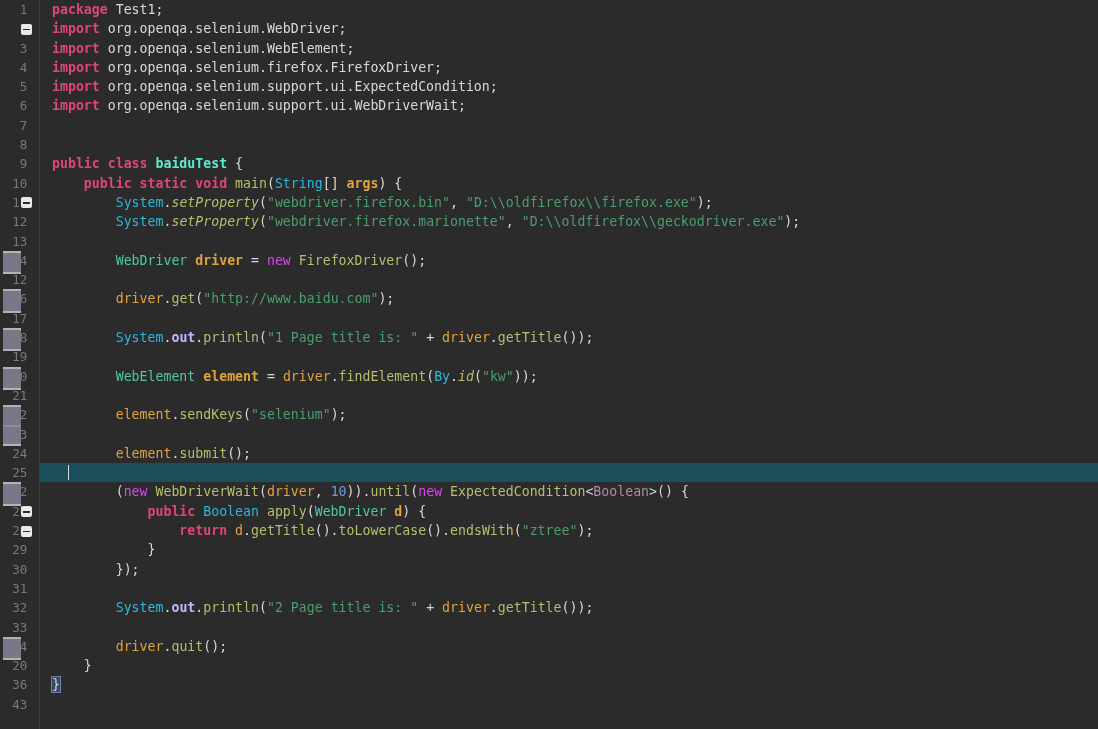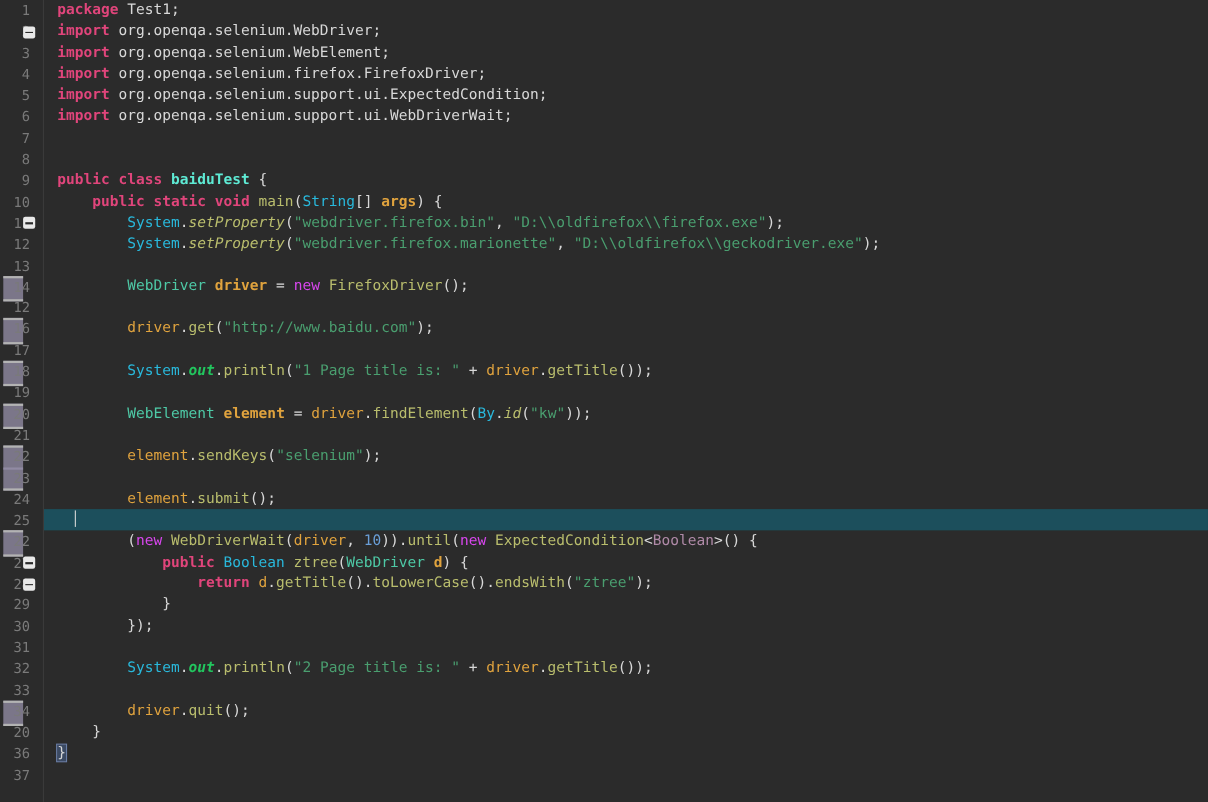--- a/index.html
+++ b/index.html
@@ -124,21 +124,21 @@
 
   
   .kw      { color: #e0457b; font-weight: bold; }   
   .kwp     { color: #d946ef; }                      
   .type    { color: #29b8db; }                      
   .type2   { color: #4ec9a6; text-align: right; }                      
   .clsname { color: #5eead4; font-weight: bold; }   
   .meth    { color: #b9bd6d; }                      
   .methi   { color: #b9bd6d; font-style: italic; }  
   .fld     { color: #e0a33e; font-weight: bold; }   
-  .fldi    { color: #22c55e; font-weight: bold; font-style: italic; } 
+  .fldi    { color: #c4b5fd; font-weight: bold; } 
   .var     { color: #e0a33e; }                      
   .str     { color: #4a9e6f; }                      
   .num     { color: #6a9fd8; }                      
   .plain   { color: #d8d8d8; }
   .pkg     { color: #d8d8d8; }
   .gen     { color: #b08aa8; }                      
   .brmatch {                                        
     background: #3b4a63;
     outline: 1px solid #6b7fa8;
   }
@@ -263,21 +263,21 @@
         <div class="gmark sep-top sep-bot"></div>
         <span class="gnum">34</span>
       </div>
       <div class="gline">
         <span class="gnum">20</span>
       </div>
       <div class="gline">
         <span class="gnum">36</span>
       </div>
       <div class="gline">
-        <span class="gnum">37</span>
+        <span class="gnum">43</span>
       </div>
     </div>
 
   <div id="code">
       <div class="row"><span class="kw">package </span><span class="pkg">Test1;</span></div>
       <div class="row"><span class="kw">import </span><span class="pkg">org.openqa.selenium.WebDriver;</span></div>
       <div class="row"><span class="kw">import </span><span class="pkg">org.openqa.selenium.WebElement;</span></div>
       <div class="row"><span class="kw">import </span><span class="pkg">org.openqa.selenium.firefox.FirefoxDriver;</span></div>
       <div class="row"><span class="kw">import </span><span class="pkg">org.openqa.selenium.support.ui.ExpectedCondition;</span></div>
       <div class="row"><span class="kw">import </span><span class="pkg">org.openqa.selenium.support.ui.WebDriverWait;</span></div>
@@ -294,21 +294,21 @@
       <div class="row">&nbsp;</div>
       <div class="row"><span class="plain">        </span><span class="type">System</span><span class="plain">.</span><span class="fldi">out</span><span class="plain">.</span><span class="meth">println</span><span class="plain">(</span><span class="str">"1 Page title is: "</span><span class="plain"> + </span><span class="var">driver</span><span class="plain">.</span><span class="meth">getTitle</span><span class="plain">());</span></div>
       <div class="row">&nbsp;</div>
       <div class="row"><span class="plain">        </span><span class="type2">WebElement</span><span class="plain"> </span><span class="fld">element</span><span class="plain"> = </span><span class="var">driver</span><span class="plain">.</span><span class="meth">findElement</span><span class="plain">(</span><span class="type">By</span><span class="plain">.</span><span class="methi">id</span><span class="plain">(</span><span class="str">"kw"</span><span class="plain">));</span></div>
       <div class="row">&nbsp;</div>
       <div class="row"><span class="plain">        </span><span class="var">element</span><span class="plain">.</span><span class="meth">sendKeys</span><span class="plain">(</span><span class="str">"selenium"</span><span class="plain">);</span></div>
       <div class="row">&nbsp;</div>
       <div class="row"><span class="plain">        </span><span class="var">element</span><span class="plain">.</span><span class="meth">submit</span><span class="plain">();</span></div>
       <div class="row current"><div class="caret-band"></div><span>  </span><span class="caret"></span></div>
       <div class="row"><span class="plain">        (</span><span class="kwp">new </span><span class="meth">WebDriverWait</span><span class="plain">(</span><span class="var">driver</span><span class="plain">, </span><span class="num">10</span><span class="plain">)).</span><span class="meth">until</span><span class="plain">(</span><span class="kwp">new </span><span class="meth">ExpectedCondition</span><span class="plain">&lt;</span><span class="gen">Boolean</span><span class="plain">&gt;() {</span></div>
-      <div class="row"><span class="plain">            </span><span class="kw">public </span><span class="type">Boolean </span><span class="meth">ztree</span><span class="plain">(</span><span class="type2">WebDriver</span><span class="plain"> </span><span class="fld">d</span><span class="plain">) {</span></div>
+      <div class="row"><span class="plain">            </span><span class="kw">public </span><span class="type">Boolean </span><span class="meth">apply</span><span class="plain">(</span><span class="type2">WebDriver</span><span class="plain"> </span><span class="fld">d</span><span class="plain">) {</span></div>
       <div class="row"><span class="plain">                </span><span class="kw">return </span><span class="var">d</span><span class="plain">.</span><span class="meth">getTitle</span><span class="plain">().</span><span class="meth">toLowerCase</span><span class="plain">().</span><span class="meth">endsWith</span><span class="plain">(</span><span class="str">"ztree"</span><span class="plain">);</span></div>
       <div class="row"><span class="plain">            }</span></div>
       <div class="row"><span class="plain">        });</span></div>
       <div class="row">&nbsp;</div>
       <div class="row"><span class="plain">        </span><span class="type">System</span><span class="plain">.</span><span class="fldi">out</span><span class="plain">.</span><span class="meth">println</span><span class="plain">(</span><span class="str">"2 Page title is: "</span><span class="plain"> + </span><span class="var">driver</span><span class="plain">.</span><span class="meth">getTitle</span><span class="plain">());</span></div>
       <div class="row">&nbsp;</div>
       <div class="row"><span class="plain">        </span><span class="var">driver</span><span class="plain">.</span><span class="meth">quit</span><span class="plain">();</span></div>
       <div class="row"><span class="plain">    }</span></div>
       <div class="row"><span class="plain brmatch">}</span></div>
     </div>

